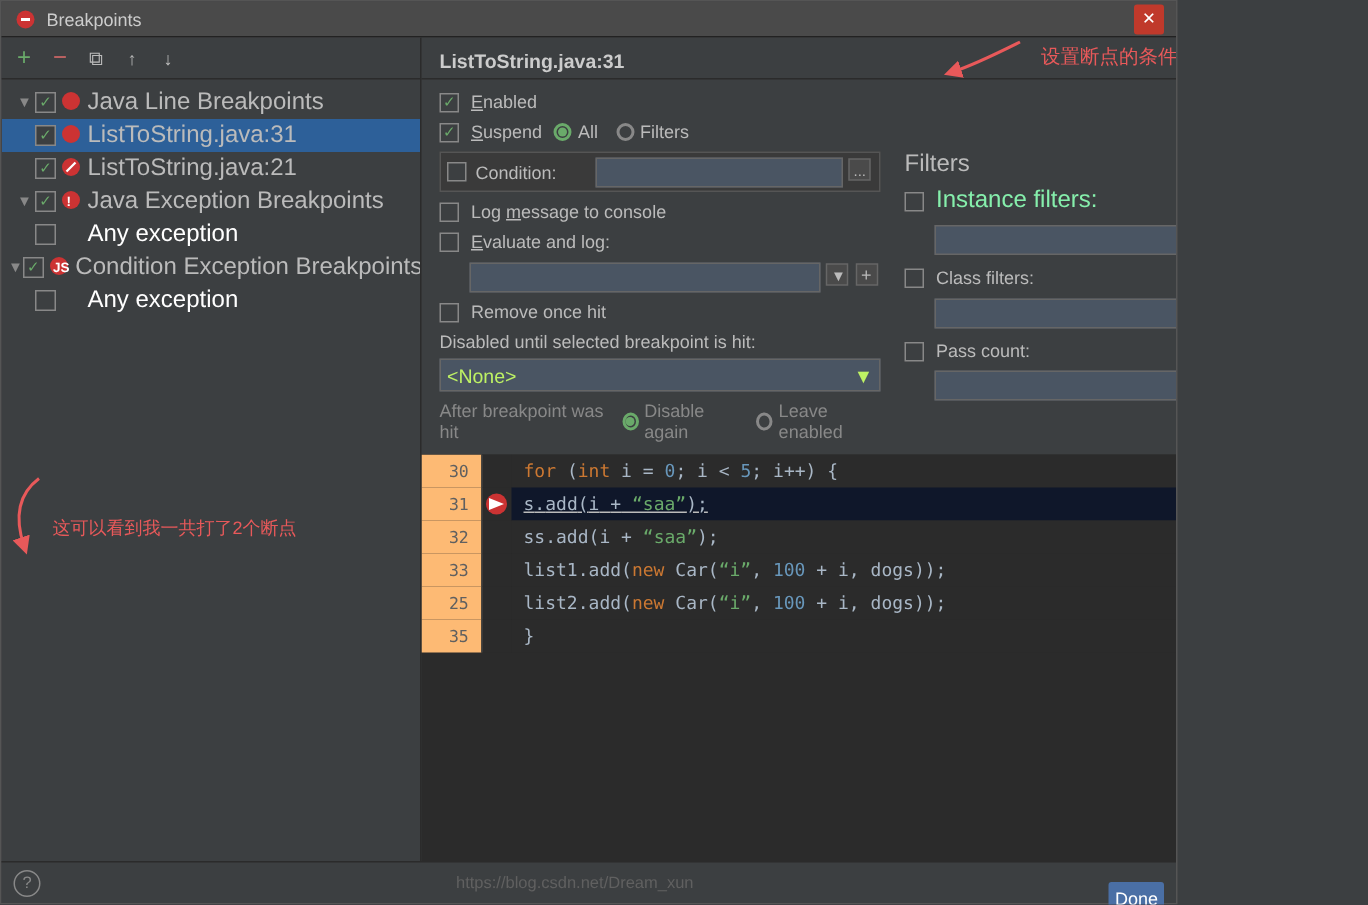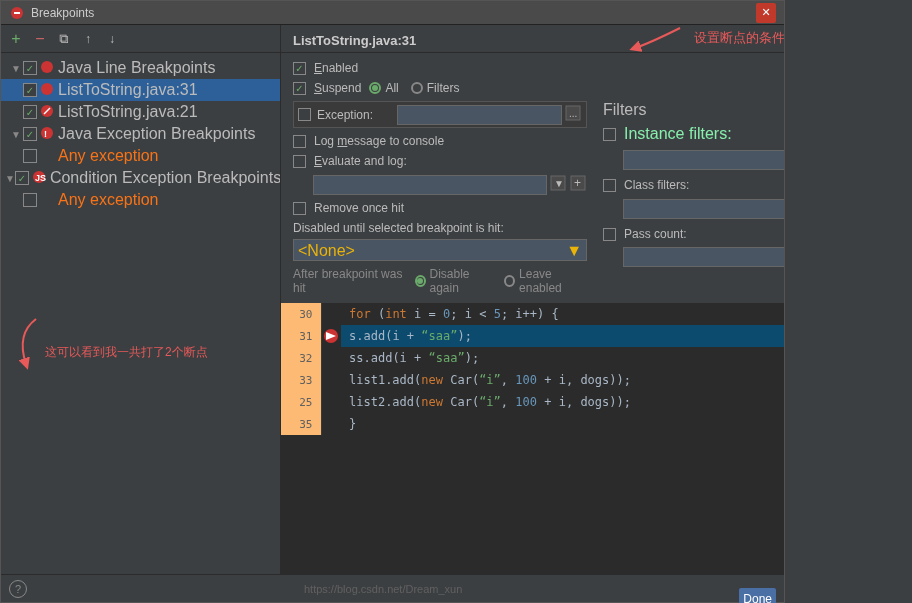--- a/index.html
+++ b/index.html
@@ -23,21 +23,21 @@
     .toolbar-btn.minus { color: #cc6666; font-size: 16px; }
 
     .tree-area { flex: 1; overflow-y: auto; padding: 4px 0; }
     .tree-item { display: flex; align-items: center; padding: 2px 4px; cursor: pointer; white-space: nowrap; }
     .tree-item.selected { background: #2d6099; }
     .tree-item .indent { display: inline-block; }
     .tree-item .toggle { width: 14px; display: inline-flex; align-items: center; justify-content: center; color: #888; font-size: 10px; }
     .tree-item .checkbox { width: 14px; height: 14px; border: 1px solid #888; background: #3c3f41; display: inline-flex; align-items: center; justify-content: center; margin-right: 3px; font-size: 10px; color: #6aaa6a; flex-shrink: 0; }
     .tree-item .checkbox.checked { background: #3c3f41; color: #6aaa6a; }
     .tree-item .label { font-size: 16px; }
-    .tree-item .label.dim { color: #f97316; }
+    .tree-item .label.dim { color: #ffffff; }
 
     
     .right-panel { flex: 1; display: flex; flex-direction: column; background: #3c3f41; }
 
     .right-header { padding: 8px 12px 4px; border-bottom: 1px solid #2b2b2b; }
     .right-header-title { font-size: 13px; color: #cccccc; font-weight: bold; }
 
     .breakpoint-config { padding: 8px 12px; flex-shrink: 0; }
 
     .config-row { display: flex; align-items: center; margin-bottom: 6px; gap: 8px; }
@@ -52,21 +52,21 @@
     .condition-input { flex: 1; height: 22px; background: #4a5563; border: 1px solid #666; color: #cccccc; padding: 2px 4px; font-size: 12px; }
     .filters-title { font-size: 16px; color: #bbbbbb; margin-bottom: 6px; }
     .filter-row { display: flex; align-items: center; margin-bottom: 6px; gap: 8px; }
 
     .code-area { flex: 1; background: #2b2b2b; overflow: hidden; position: relative; }
     .code-table { width: 100%; border-collapse: collapse; }
     .code-line { height: 22px; }
     .line-num { width: 40px; background: #fdba74; color: #606060; font-size: 11px; font-family: 'Consolas', monospace; text-align: right; padding-right: 8px; vertical-align: middle; border-right: 1px solid #3a3a3a; }
     .line-bp { width: 20px; background: #2b2b2b; text-align: center; vertical-align: middle; }
     .line-code { background: #2b2b2b; font-family: 'Consolas', monospace; font-size: 12px; padding-left: 8px; vertical-align: middle; }
-    .line-code.highlighted { background: #0c4a6e; }
+    .line-code.highlighted { background: #0f172a; text-decoration: underline; }
     .code-keyword { color: #cc7832; }
     .code-ident { color: #a9b7c6; }
     .code-string { color: #6aaa6a; }
     .code-num { color: #6897bb; }
     .code-punct { color: #a9b7c6; }
 
     .bottom-bar { height: 28px; background: #3c3f41; border-top: 1px solid #2b2b2b; display: flex; align-items: center; justify-content: space-between; padding: 0 8px; flex-shrink: 0; }
     .help-btn { width: 18px; height: 18px; border-radius: 50%; border: 1px solid #888; display: flex; align-items: center; justify-content: center; cursor: pointer; font-size: 11px; color: #888; }
     .done-btn { background: #4a6fa5; color: #ffffff; border: none; padding: 4px 4px; cursor: pointer; font-size: 12px; border-radius: 2px; margin-top: 20px; }
     .url-text { font-size: 11px; color: #606060; }
@@ -167,21 +167,21 @@
           <span class="label">Condition Exception Breakpoints</span>
         </div>
 
         <div class="tree-item">
           <span class="indent" style="width:18px;"></span>
           <span class="checkbox" style="color:transparent;">✓</span>
           <span class="label dim" style="margin-left:18px;">Any exception</span>
         </div>
       </div>
 
-      <div style="position:absolute; bottom:200px; left:10px; display:flex; align-items:flex-start;">
+      <div style="position:absolute; bottom:200px; left:0; display:flex; align-items:flex-start;">
         <div style="display:flex; flex-direction:column; align-items:center; margin-right:4px;">
           <svg width="30" height="60" style="overflow:visible;">
             <path d="M 25 5 Q 5 20 15 50" stroke="#e8595a" stroke-width="2" fill="none" marker-end="url(#arrow)"></path>
             <defs>
               <marker id="arrow" markerWidth="6" markerHeight="6" refX="3" refY="3" orient="auto">
                 <path d="M0,0 L6,3 L0,6 Z" fill="#e8595a"></path>
               </marker>
             </defs>
           </svg>
         </div>
@@ -228,21 +228,21 @@
             </div>
           </div>
         </div>
 
         <div style="display:flex; gap:16px;">
 
           <div style="flex:1;">
 
             <div style="display:flex; align-items:center; margin-bottom:6px; background:#3a3a3a; border:1px solid #555; padding:2px 4px;">
               <div class="config-checkbox" style="margin-right:6px;"> </div>
-              <span class="config-label" style="width:80px;">Exception:</span>
+              <span class="config-label" style="width:80px;">Condition:</span>
               <input type="text" class="condition-input" value="" style="flex: 1 1 0%; height: 20px; background: rgb(74, 85, 99); border: 1px solid rgb(102, 102, 102); color: rgb(204, 204, 204); padding: 2px 4px;">
               <div style="margin-left:2px;">
                 <svg width="18" height="18" viewBox="0 0 18 18">
                     <rect x="2" y="2" width="14" height="14" fill="#4a4a4a" stroke="#666"></rect>
                     <text x="5" y="13" fill="#bbb" font-size="10">...</text>
                   </svg>
               </div>
             </div>
 
             <div class="config-row">
@@ -272,21 +272,21 @@
 
             <div class="config-row">
               <div class="config-checkbox" style="color:transparent;"> </div>
               <span class="config-label">Remove once hit</span>
             </div>
 
             <div style="margin-bottom:4px;">
               <span class="config-label">Disabled until selected breakpoint is hit:</span>
             </div>
             <div style="display:flex; align-items:center; margin-bottom:6px;">
-              <div style="flex:1; height:22px; background:#4a5563; border:1px solid #666; display:flex; align-items:flex-end; padding:0 4px; color:#eab308; font-size:16px; cursor:pointer;">
+              <div style="flex:1; height:22px; background:#4a5563; border:1px solid #666; display:flex; align-items:center; padding:0 4px; color:#bef264; font-size:13px; cursor:pointer;">
                 <span>&lt;None&gt;</span>
                 <span style="margin-left:auto;">▼</span>
               </div>
             </div>
 
             <div style="display:flex; align-items:center; gap:12px; font-size:12px; color:#888;">
               <span>After breakpoint was hit</span>
               <div class="radio-item">
                 <div class="radio-dot selected"></div>
                 <span>Disable again</span>

